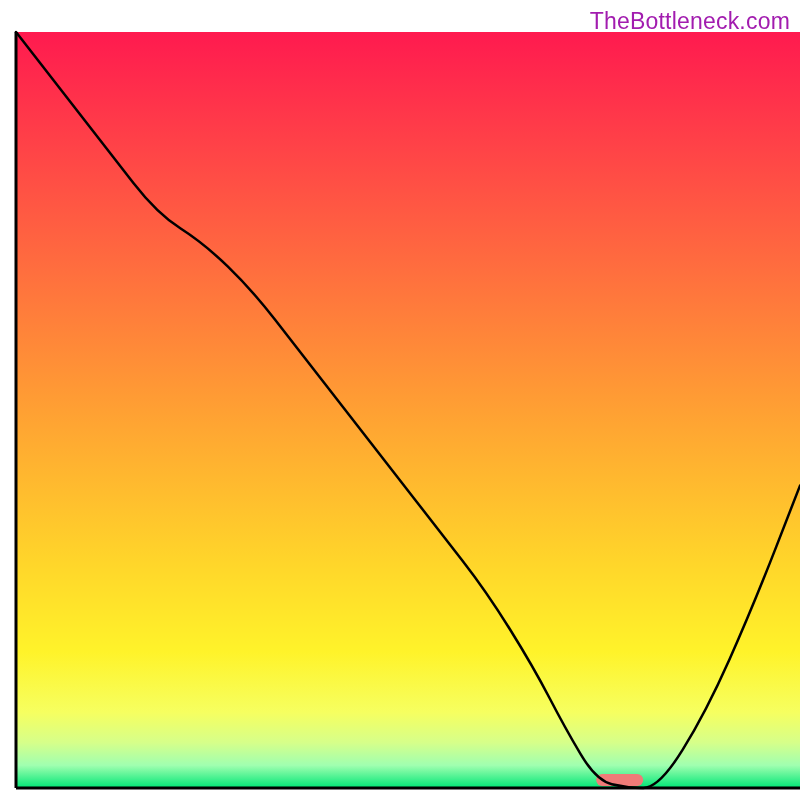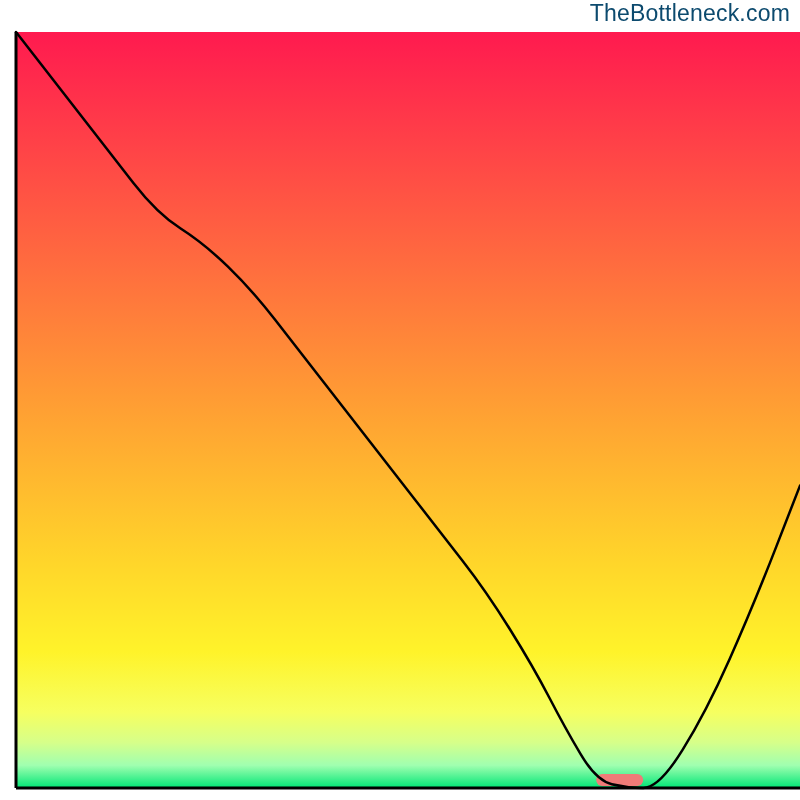--- a/index.html
+++ b/index.html
@@ -10,25 +10,25 @@
     background: #ffffff;
     font-family: Arial, Helvetica, sans-serif;
   }
   .container {
     position: relative;
     width: 800px;
     height: 800px;
   }
   .watermark {
     position: absolute;
-    top: 0;
+    top: 8px;
     right: 10px;
     font-size: 23px;
     font-weight: 500;
-    color: #0c4a6e;
+    color: #a21caf;
     letter-spacing: 0.2px;
   }
   svg.plot {
     position: absolute;
     left: 0;
     top: 0;
   }
 </style>
 </head>
 <body>

